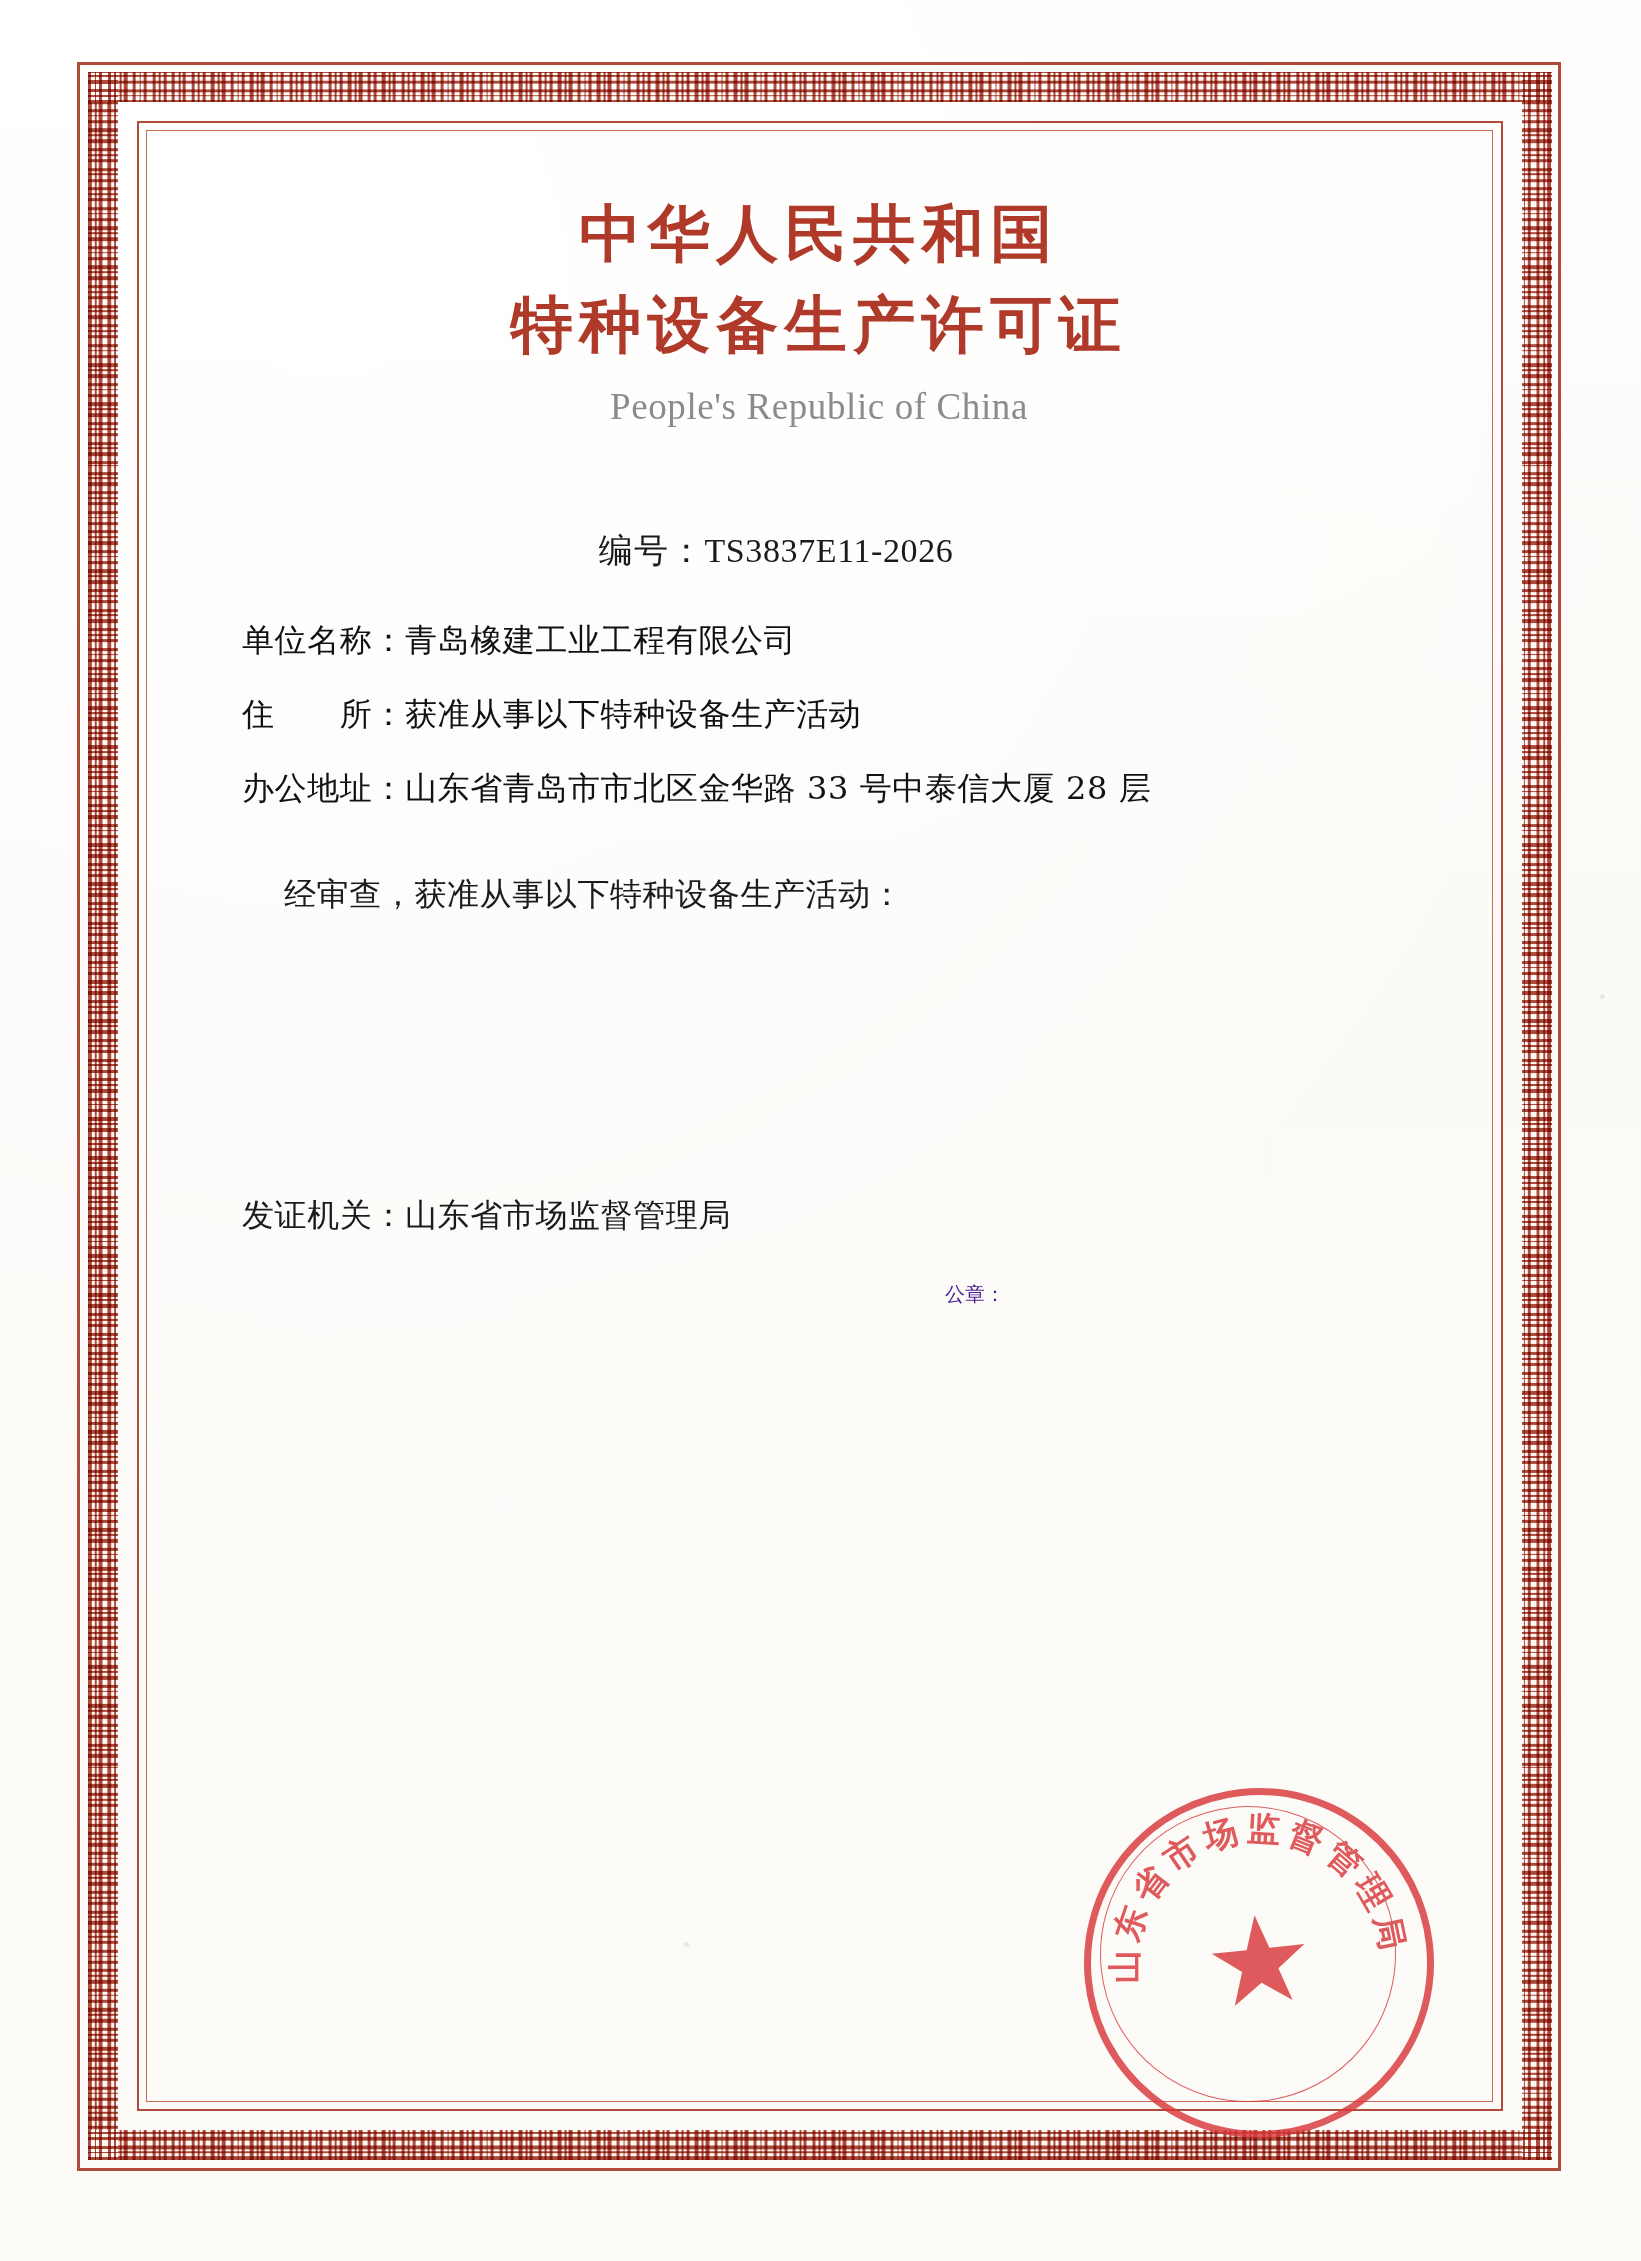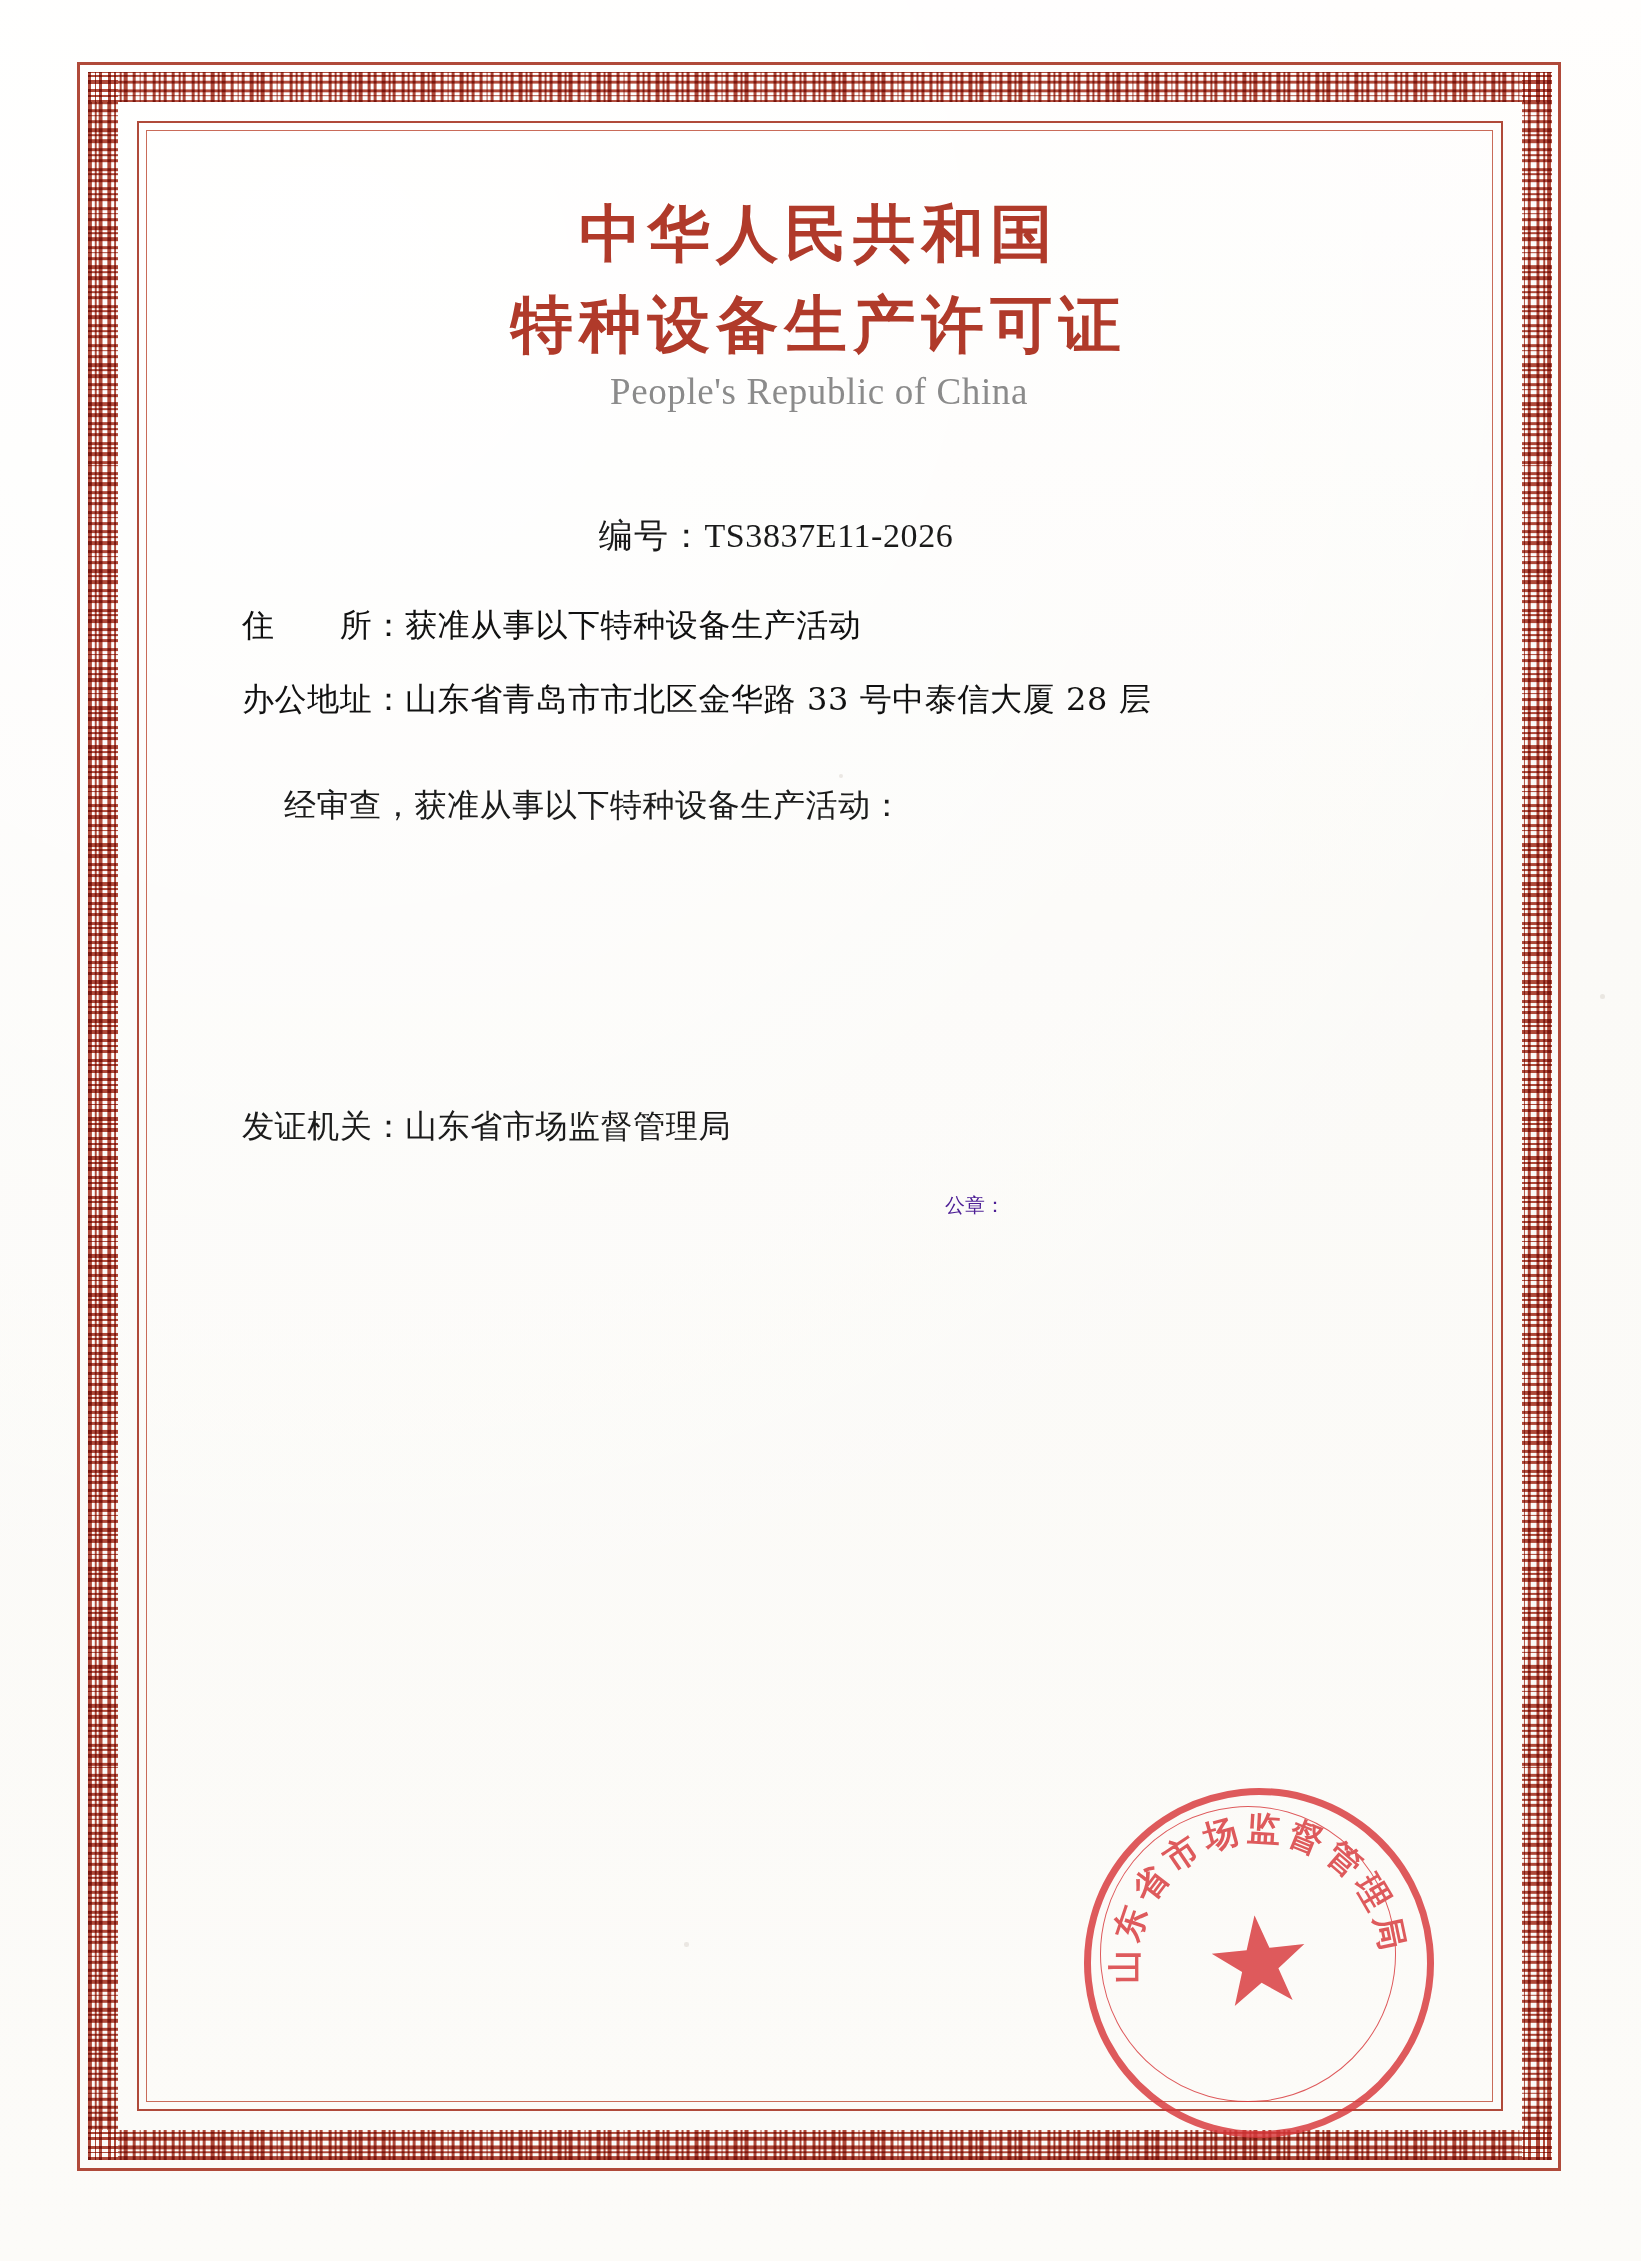--- a/index.html
+++ b/index.html
@@ -123,21 +123,21 @@
 
   .title-en {
     text-align: center;
     color: #8b8b8b;
     font-family: "Liberation Serif", serif;
     font-size: 37px;
     line-height: 1.3;
     letter-spacing: 0.6px;
   }
   .title-en.l1 { margin-top: 26px; }
-  .title-en.l2 { margin-top: 6px; }
+  .title-en.l2 { margin-top: 21px; }
 
   
   .serial-row {
     margin-top: 97px;
     text-align: center;
     padding-right: 86px;
     font-size: 34px;
     font-family: "DejaVu Serif", serif;
     color: #1a1a1a;
     letter-spacing: 1.3px;
@@ -298,20 +298,23 @@
     <div class="title-cn line1">中华人民共和国</div>
     <div class="title-cn line2">特种设备生产许可证</div>
 
     <div class="title-en l2">People's Republic of China</div>
 
     <div class="serial-row">
       <span>编号：</span><span class="code">TS3837E11-2026</span>
     </div>
 
     <div class="info-block">
+      <div class="info-line">
+        <span class="label">单位名称：</span><span class="value">青岛橡建工业工程有限公司</span>
+      </div>
       <div class="info-line">
         <span class="label spaced">住　　所：</span><span class="value">获准从事以下特种设备生产活动</span>
       </div>
       <div class="info-line">
         <span class="label">办公地址：</span><span class="value">山东省青岛市市北区金华路 33 号中泰信大厦 28 层</span>
       </div>
     </div>
 
     <div class="approval-sentence">经审查，获准从事以下特种设备生产活动：</div>
 

